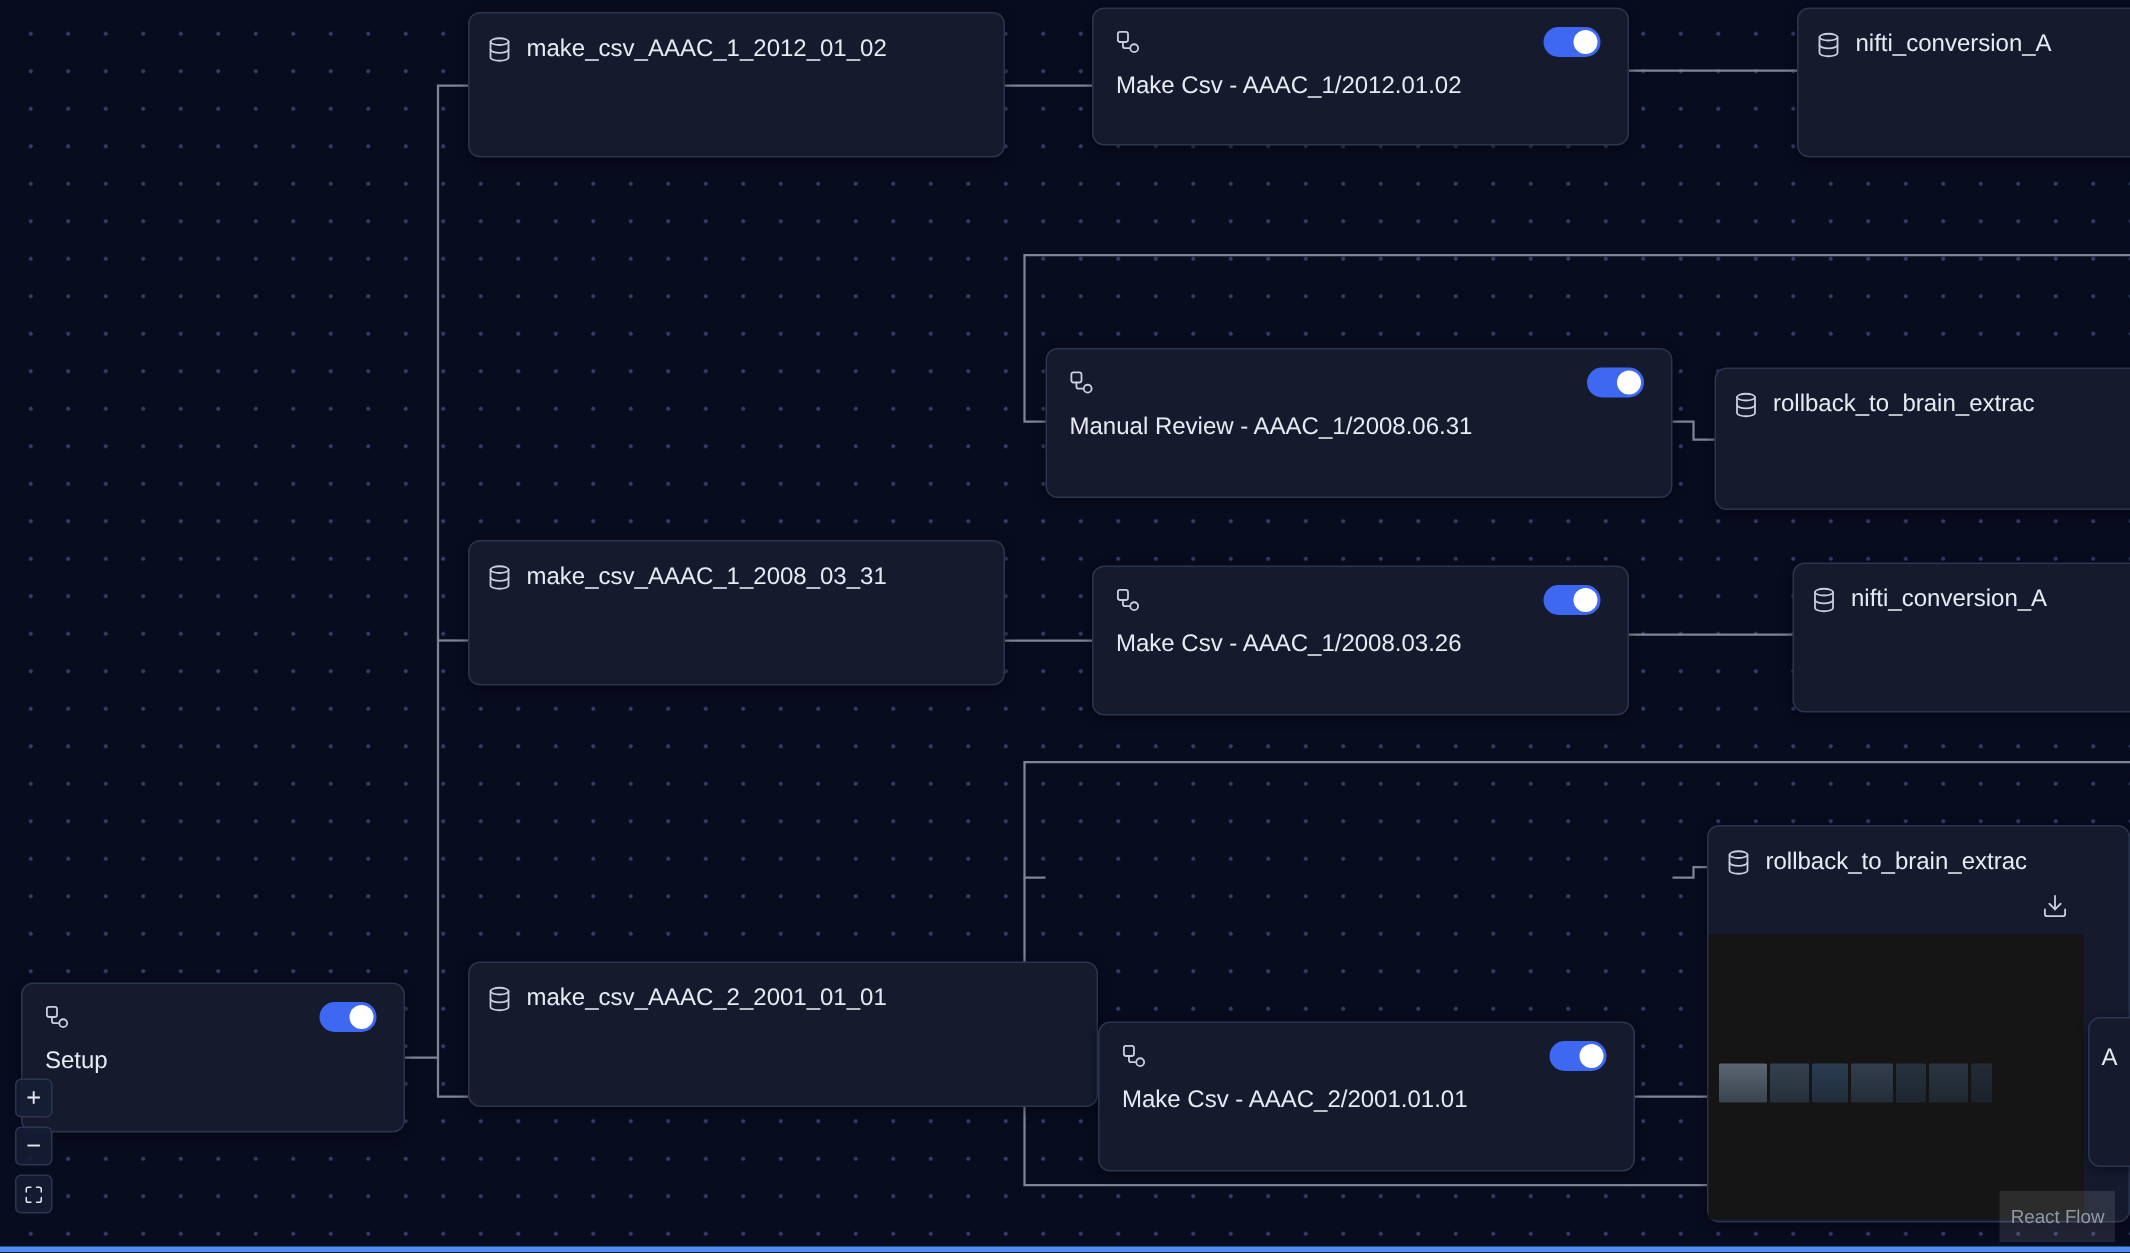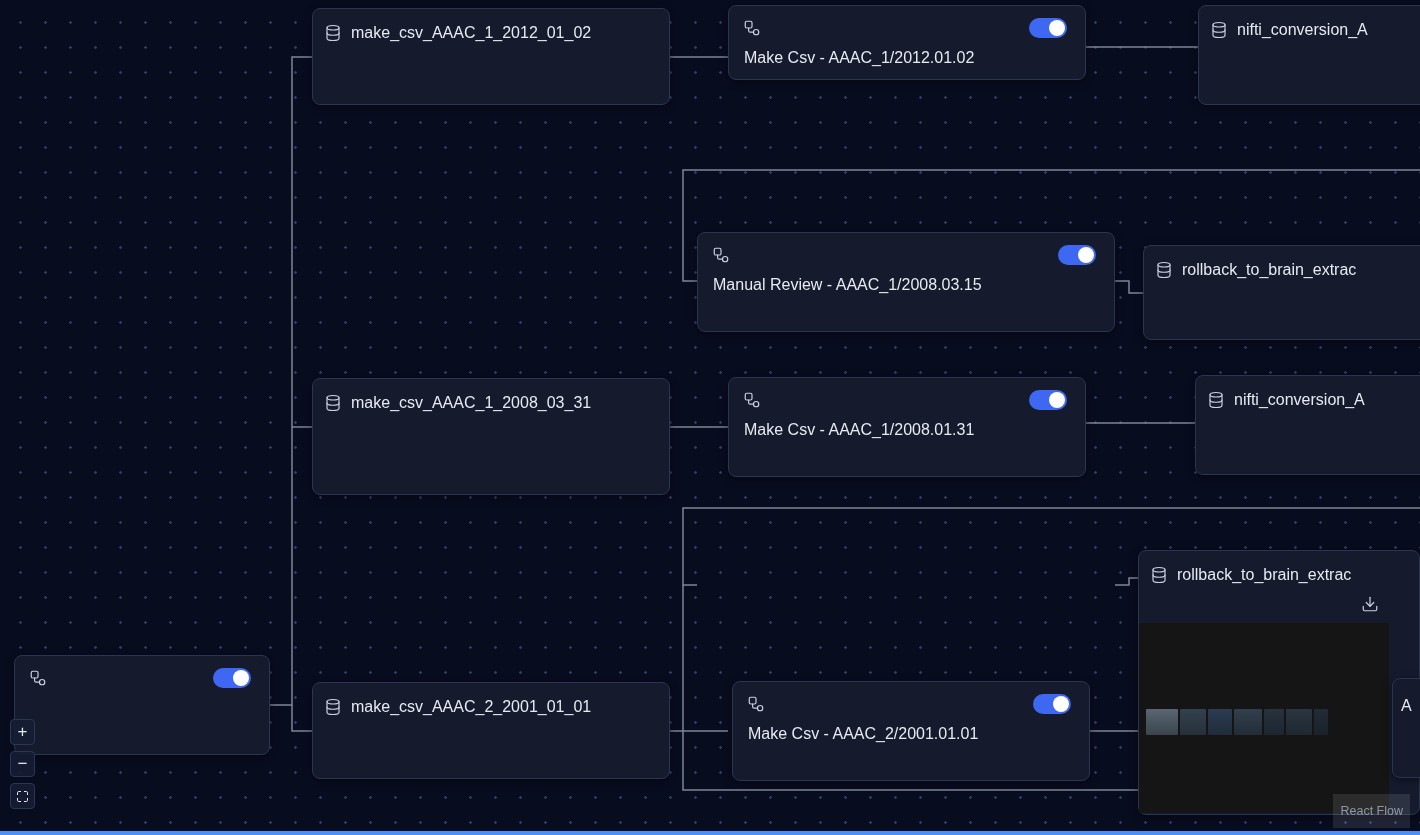--- a/index.html
+++ b/index.html
@@ -100,32 +100,33 @@
 
   <div class="node" style="left:14px;top:655px;width:256px;height:100px">
     <div class="wf-top">
       <svg class="ic">
           <use href="#i-wf"></use>
         </svg>
       <span class="toggle" data-state="on">
           <span class="knob"></span>
         </span>
     </div>
+    <div class="lbl wf-label">Setup</div>
   </div>
 
   <div class="node" style="left:312px;top:8px;width:358px;height:97px">
     <div class="db-head">
       <svg class="ic">
           <use href="#i-db"></use>
         </svg>
       <span class="lbl">make_csv_AAAC_1_2012_01_02</span>
     </div>
   </div>
 
-  <div class="node" style="left:728px;top:5px;width:358px;height:75px">
+  <div class="node" style="left:728px;top:5px;width:358px;height:92px">
     <div class="wf-top">
       <svg class="ic">
           <use href="#i-wf"></use>
         </svg>
       <span class="toggle" data-state="on">
           <span class="knob"></span>
         </span>
     </div>
     <div class="lbl wf-label">Make Csv - AAAC_1/2012.01.02</div>
   </div>
@@ -141,51 +142,51 @@
 
   <div class="node" style="left:697px;top:232px;width:418px;height:100px">
     <div class="wf-top">
       <svg class="ic">
           <use href="#i-wf"></use>
         </svg>
       <span class="toggle" data-state="on">
           <span class="knob"></span>
         </span>
     </div>
-    <div class="lbl wf-label">Manual Review - AAAC_1/2008.03.15</div>
+    <div class="lbl wf-label">Manual Review - AAAC_1/2008.06.31</div>
   </div>
 
   <div class="node" style="left:1143px;top:245px;width:290px;height:95px">
     <div class="db-head">
       <svg class="ic">
           <use href="#i-db"></use>
         </svg>
       <span class="lbl">rollback_to_brain_extrac</span>
     </div>
   </div>
 
-  <div class="node" style="left:312px;top:378px;width:358px;height:117px">
+  <div class="node" style="left:312px;top:360px;width:358px;height:97px">
     <div class="db-head">
       <svg class="ic">
           <use href="#i-db"></use>
         </svg>
       <span class="lbl">make_csv_AAAC_1_2008_03_31</span>
     </div>
   </div>
 
   <div class="node" style="left:728px;top:377px;width:358px;height:100px">
     <div class="wf-top">
       <svg class="ic">
           <use href="#i-wf"></use>
         </svg>
       <span class="toggle" data-state="on">
           <span class="knob"></span>
         </span>
     </div>
-    <div class="lbl wf-label">Make Csv - AAAC_1/2008.01.31</div>
+    <div class="lbl wf-label">Make Csv - AAAC_1/2008.03.26</div>
   </div>
 
   <div class="node" style="left:1195px;top:375px;width:244px;height:100px">
     <div class="db-head">
       <svg class="ic">
           <use href="#i-db"></use>
         </svg>
       <span class="lbl">nifti_conversion_A</span>
     </div>
   </div>
@@ -209,21 +210,21 @@
         <div class="thumb" style="width:26px;background:linear-gradient(180deg,#33414e,#26303a);"></div>
         <div class="thumb" style="width:24px;background:linear-gradient(180deg,#2b3d52,#202c3a);"></div>
         <div class="thumb" style="width:28px;background:linear-gradient(180deg,#323f4c,#232d38);"></div>
         <div class="thumb" style="width:20px;background:linear-gradient(180deg,#27323e,#1d2630);"></div>
         <div class="thumb" style="width:26px;background:linear-gradient(180deg,#2a3540,#1f2831);"></div>
         <div class="thumb" style="width:14px;background:linear-gradient(180deg,#222c36,#1a222b);"></div>
       </div>
     </div>
   </div>
 
-  <div class="node" style="left:312px;top:682px;width:358px;height:97px">
+  <div class="node" style="left:312px;top:641px;width:420px;height:97px">
     <div class="db-head">
       <svg class="ic">
           <use href="#i-db"></use>
         </svg>
       <span class="lbl">make_csv_AAAC_2_2001_01_01</span>
     </div>
   </div>
 
   <div class="node" style="left:732px;top:681px;width:358px;height:100px">
     <div class="wf-top">

